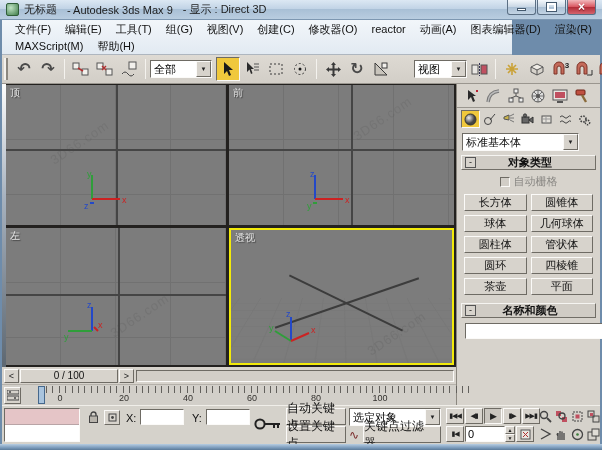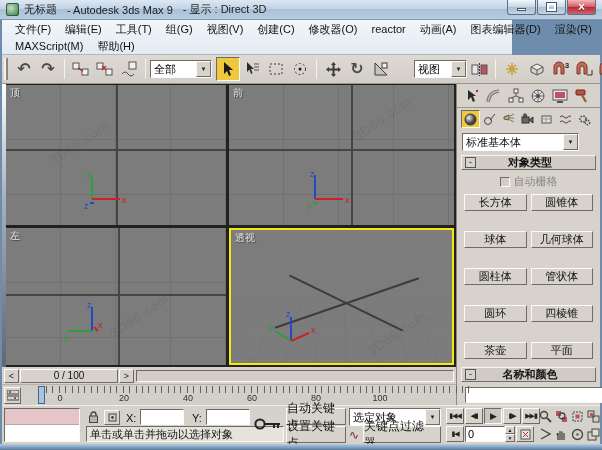--- a/index.html
+++ b/index.html
@@ -93,21 +93,21 @@
   .cat-btn.selected{background:var(--selected-yellow);border:1px solid;border-color:#6e6b64 #fbfaf8 #fbfaf8 #6e6b64;}
   .cp-dd{margin:3px 21px 4px 5px;}
   .rollout{margin:2px 4px;}
   .rollout-hd{height:15px;background:#d0ccc5;border:1px solid;border-color:#f5f4f1 #716e67 #716e67 #f5f4f1;
     display:flex;align-items:center;font-size:11px;font-weight:bold;color:#111;}
   .collapse-box{width:11px;height:11px;margin:0 3px;border:1px solid #555;background:#d7d3cc;
     font-size:9px;line-height:9px;text-align:center;font-weight:normal;}
   .rollout-title{flex:1;text-align:center;margin-right:14px;}
   .autogrid{display:flex;align-items:center;justify-content:center;margin:4px 0 2px;color:#8a8884;}
   .checkbox{width:10px;height:10px;border:1px solid;border-color:#6e6b64 #fbfaf8 #fbfaf8 #6e6b64;background:#d2cec7;margin-right:4px;}
-  .obj-grid{display:grid;grid-template-columns:1fr 1fr;gap:20px 4px;padding:3px 3px 6px;text-align:right;}
+  .obj-grid{display:grid;grid-template-columns:1fr 1fr;gap:4px 4px;padding:3px 3px 6px;text-align:right;}
   .cmd-btn{height:17px;background:#d7d3cc;border:1px solid;border-color:#fbfaf8 #6e6b64 #6e6b64 #fbfaf8;
     font-size:11px;display:flex;align-items:center;justify-content:center;color:#111;}
   .name-row{display:flex;align-items:center;gap:5px;padding:5px 4px 7px;}
   .name-input{flex:1;height:16px;background:#fff;border:1px solid;border-color:#6e6b64 #fbfaf8 #fbfaf8 #6e6b64;font-size:11px;padding:0 2px;}
   
   .statusbar{position:absolute;left:2px;top:405px;width:598px;height:39px;background:#d5d2cb;border-top:1px solid #f0eee9;font-size:11px;}
   .listener{position:absolute;left:2px;top:2px;width:76px;height:34px;border:1px solid;border-color:#6e6b64 #fbfaf8 #fbfaf8 #6e6b64;}
   .listener .pink{height:16px;background:#e5c5c7;border-bottom:1px solid #b9a4a6;}
   .listener .white{height:16px;background:#ffffff;}
   .sb-label{position:absolute;color:#111;}
@@ -534,21 +534,20 @@
       <svg width="9" height="9" viewBox="0 0 9 9">
           <rect x="1" y="1" width="7" height="7" fill="none" stroke="#444"></rect>
           <circle cx="4.5" cy="4.5" r="1.4" fill="#444"></circle>
         </svg>
     </div>
     <span class="sb-label" style="left:124px;top:6px">X:</span>
     <input class="sb-field" style="left: 138px; top: 3px; width: 44px;" value="">
     <span class="sb-label" style="left:190px;top:6px">Y:</span>
     <input class="sb-field" style="left: 204px; top: 3px; width: 44px;" value="">
 
-    <div class="prompt">单击或单击并拖动以选择对象</div>
 
     <svg style="position:absolute;left:252px;top:10px" width="28" height="16" viewBox="0 0 28 16">
       <circle cx="6" cy="8" r="4.6" fill="none" stroke="#222" stroke-width="2"></circle>
       <path d="M10.5 8 H26 M20 8 V12 M24 8 V12" stroke="#222" stroke-width="2" fill="none"></path>
     </svg>
 
     <div class="sb-btn" style="left:284px;top:2px;width:60px">自动关键点</div>
     <div class="sb-btn" style="left:284px;top:20px;width:60px">设置关键点</div>
 
     <div class="dropdown" style="position:absolute;left:347px;top:2px;width:92px">

